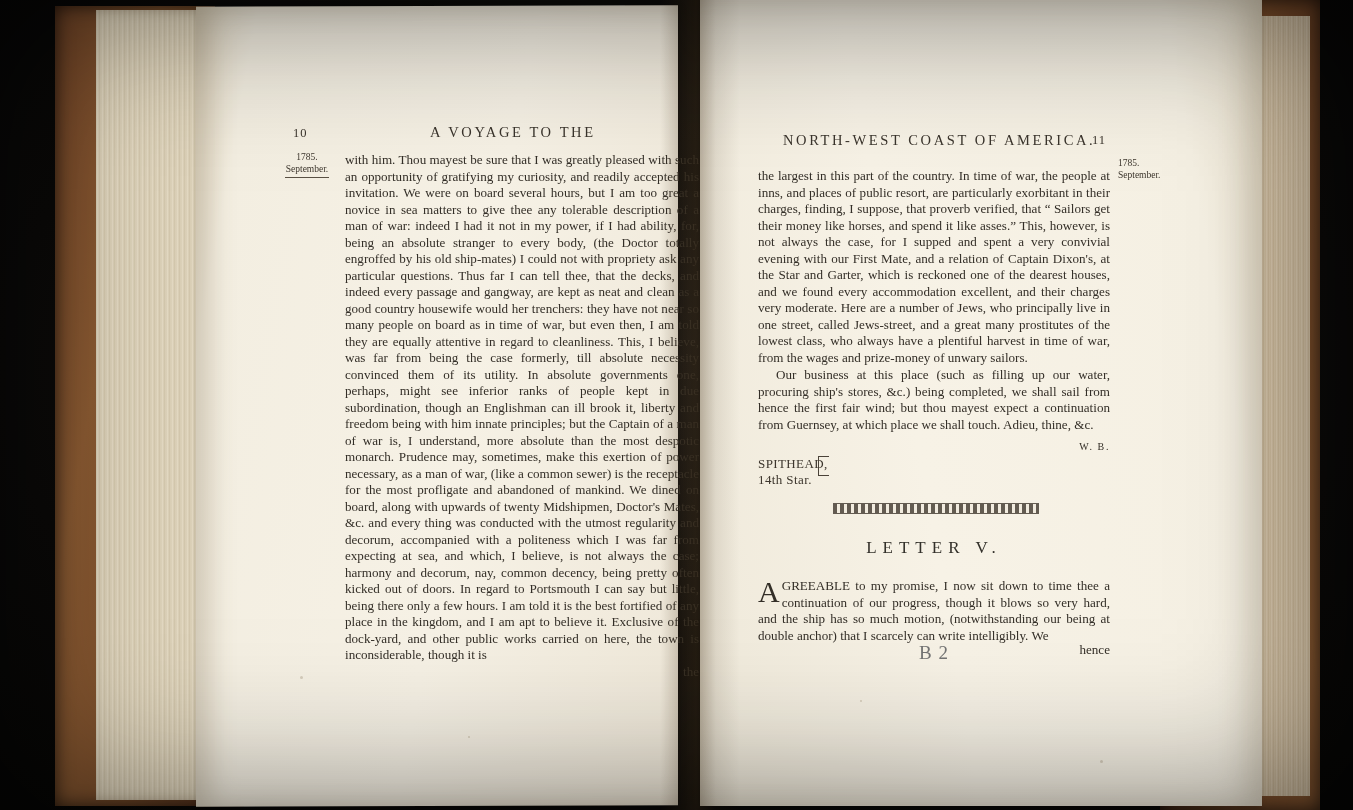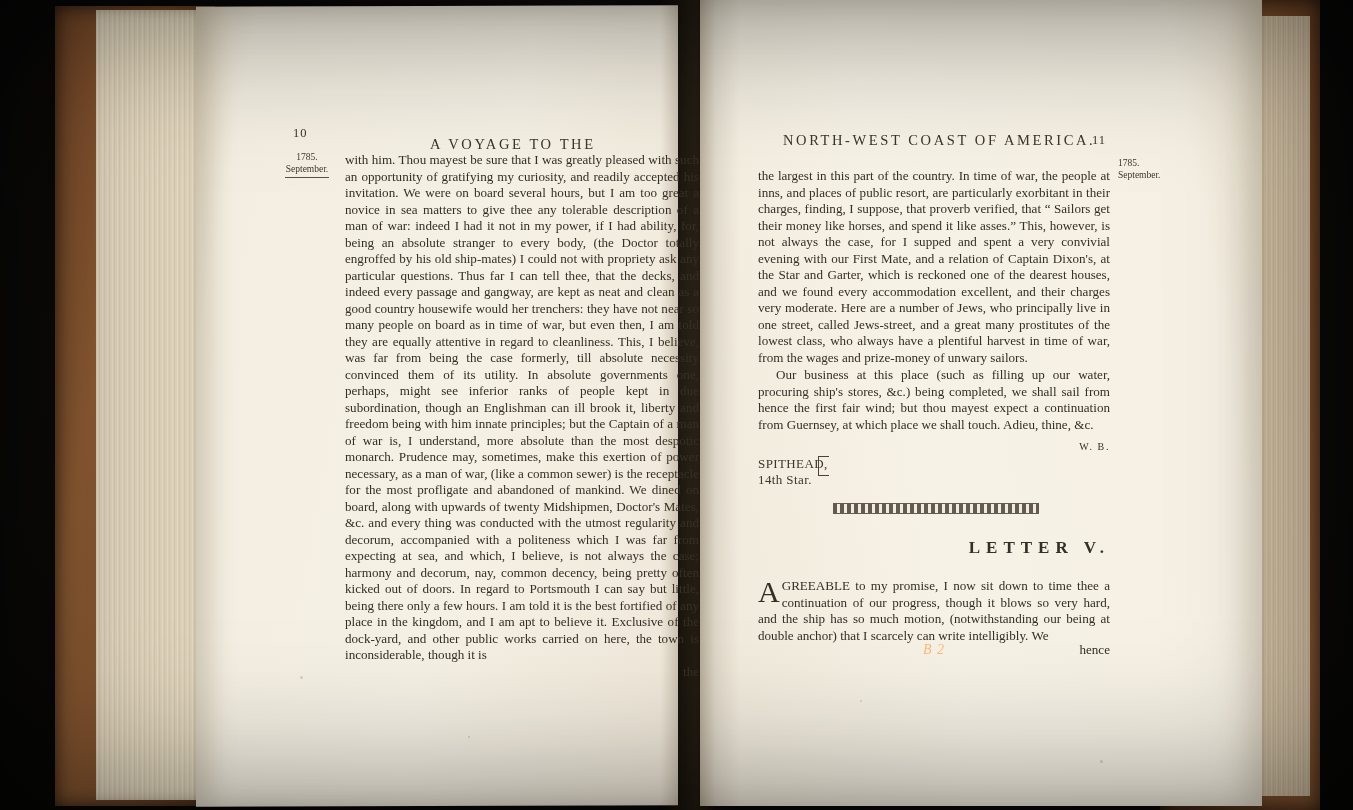--- a/index.html
+++ b/index.html
@@ -190,47 +190,45 @@
     background:
       repeating-linear-gradient(90deg, #4a4238 0px, #4a4238 4px, #f2ecdf 4px, #f2ecdf 7px);
     border-top: 1.6px solid #4a4238;
     border-bottom: 1.6px solid #4a4238;
     opacity: 0.85;
   }
 
   .letter-title {
     font-size: 17px;
     letter-spacing: 6px;
-    text-align: right;
+    text-align: center;
     color: #33302a;
-    font-weight: bold;
   }
 
   .dropcap-para {
     position: relative;
     font-size: 13.1px;
     line-height: 16.5px;
     text-align: justify;
     color: #332e27;
   }
   .dropcap {
     float: left;
     font-size: 30px;
     line-height: 26px;
     padding-right: 2px;
     margin-top: 1px;
     color: #332e27;
     font-family: "Liberation Serif", serif;
   }
 
   .sheet-number {
-    font-size: 14px;
+    font-size: 19px;
     letter-spacing: 1px;
-    color: #fdba74;
-    font-style: italic;
+    color: #737373;
   }
 
   
   .speckle {
     position: absolute;
     border-radius: 50%;
     background: rgba(120,98,66,0.25);
     pointer-events: none;
   }
 </style>
@@ -244,21 +242,21 @@
   <div class="cover-left"></div>
   <div class="cover-right"></div>
 
   <div class="edge-left"></div>
   <div class="edge-right"></div>
 
   <div class="page page-left"></div>
 
   <div class="text-block folio" style="left:293px; top:126px;">10</div>
 
-  <div class="text-block running-head" style="left:430px; top:124px;margin-top:12px;">A VOYAGE TO THE</div>
+  <div class="text-block running-head" style="left:430px; top:124px;">A VOYAGE TO THE</div>
 
   <div class="text-block marginalia" style="left:276px; top:152px; width:62px;">
     <span>1785.</span><br>
     <span>September.</span>
     <span class="rule"></span>
   </div>
 
   <div class="text-block body-col" style="left:345px; top:152px; width:354px;">
     <p>with him.  Thou mayest be sure that I was greatly pleased with such an opportunity of gratifying my curiosity, and readily accepted his invitation.  We were on board several hours, but I am too great a novice in sea matters to give thee any tolerable description of a man of war: indeed I had it not in my power, if I had ability, for, being an absolute stranger to every body, (the Doctor totally engroffed by his old ship-mates) I could not with propriety ask any particular questions.  Thus far I can tell thee, that the decks, and indeed every passage and gangway, are kept as neat and clean as a good country housewife would her trenchers: they have not near so many people on board as in time of war, but even then, I am told they are equally attentive in regard to cleanliness.  This, I believe, was far from being the case formerly, till absolute necessity convinced them of its utility.  In absolute governments one, perhaps, might see inferior ranks of people kept in due subordination, though an Englishman can ill brook it, liberty and freedom being with him innate principles; but the Captain of a man of war is, I understand, more absolute than the most despotic monarch.  Prudence may, sometimes, make this exertion of power necessary, as a man of war, (like a common sewer) is the receptacle for the most profligate and abandoned of mankind.  We dined on board, along with upwards of twenty Midshipmen, Doctor's Mates, &amp;c. and every thing was conducted with the utmost regularity and decorum, accompanied with a politeness which I was far from expecting at sea, and which, I believe, is not always the case; harmony and decorum, nay, common decency, being pretty often kicked out of doors.  In regard to Portsmouth I can say but little, being there only a few hours.  I am told it is the best fortified of any place in the kingdom, and I am apt to believe it.  Exclusive of the dock-yard, and other public works carried on here, the town is inconsiderable, though it is</p>
     <div class="catchword">the</div>

